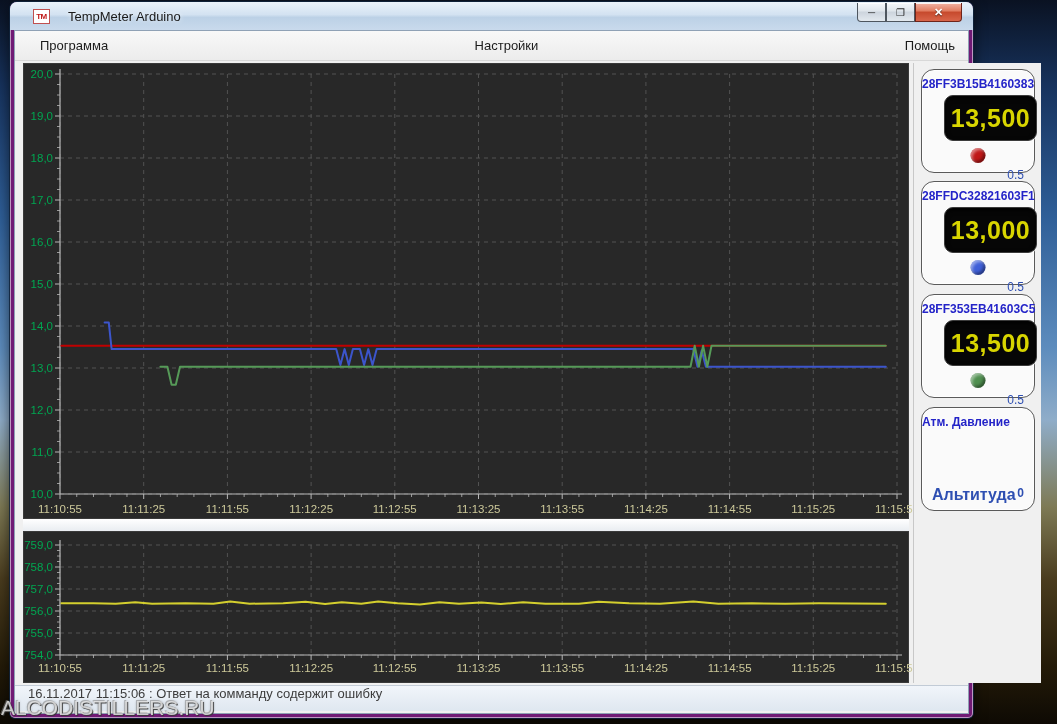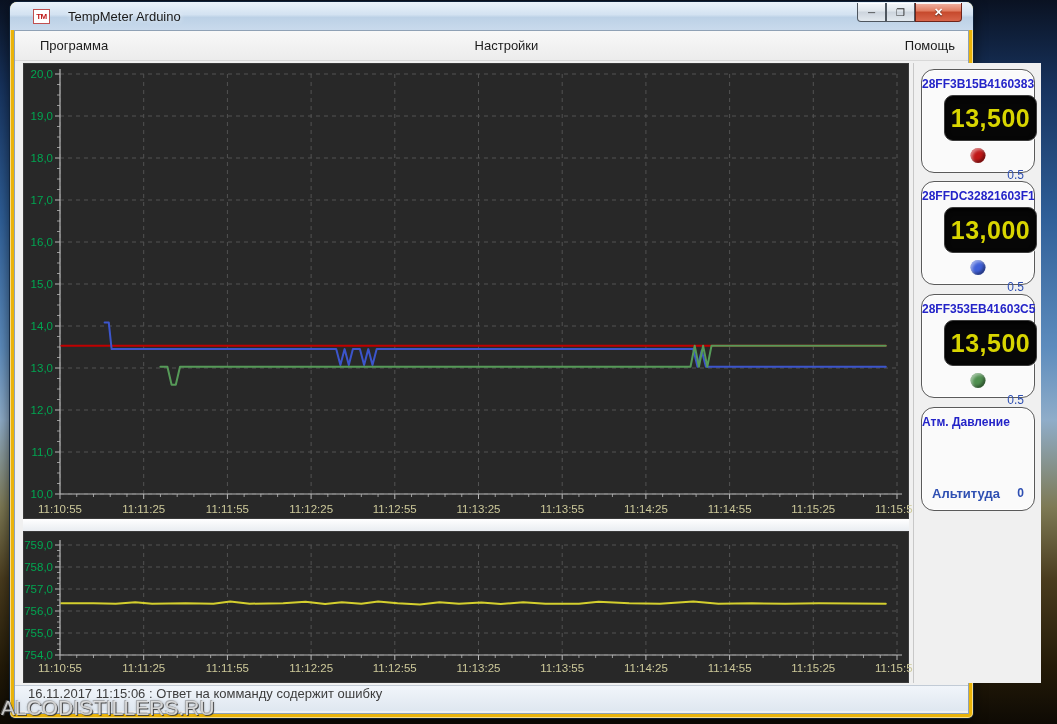--- a/index.html
+++ b/index.html
@@ -6,21 +6,21 @@
   body { font-family:"Liberation Sans", sans-serif; background:#000; }
   .screen { position:relative; width:1057px; height:724px; overflow:hidden; cursor:default; }
 
   
   .desktop-bg { position:absolute; inset:0;
     background:linear-gradient(180deg,#0a1222 0%,#17335e 12%,#2f5f98 30%,#5d8cbd 48%,#8fadc9 58%,#7e7a55 70%,#4a3c1e 80%,#241b08 92%,#0e0a04 100%); }
 
   
   .window { position:absolute; left:10px; top:2px; width:963px; height:716px;
     border-radius:7px 7px 5px 5px;
-    background:#eab308;
+    background:#701a75;
     box-shadow:0 0 0 1px rgba(15,35,60,.85), 0 3px 14px rgba(0,0,0,.65), inset 0 0 0 1px rgba(255,255,255,.55); }
   .titlebar { position:absolute; left:0; top:0; right:0; height:28px; border-radius:7px 7px 0 0;
     background:linear-gradient(180deg,#eaf2fa 0%,#d3e2f1 45%,#bcd1e6 55%,#c9daec 100%);
     display:flex; align-items:center; }
   .app-icon { display:inline-flex; align-items:center; justify-content:center;
     width:17px; height:15px; margin-left:23px; background:#fff; border:1px solid #c05050;
     color:#c01818; font-size:8px; font-weight:bold; letter-spacing:-0.5px; }
   .title-text { margin-left:18px; font-size:13px; color:#191919; text-shadow:0 0 5px rgba(255,255,255,.9); }
 
   .winbtns { position:absolute; top:1px; right:11px; display:flex; }
@@ -60,21 +60,21 @@
   .lcd { position:absolute; left:22px; top:25px; width:93px; height:46px;
     background:#060606; border:1px solid #3c3c3c; border-radius:9px;
     display:flex; align-items:center; justify-content:center;
     box-shadow:inset 0 2px 5px rgba(0,0,0,.9), 0 1px 0 rgba(255,255,255,.8); }
   .lcd span { color:#d8d500; font-size:25px; font-weight:bold; letter-spacing:0.5px; }
   .card-foot { position:absolute; left:10px; right:10px; bottom:8px; height:17px; }
   .dot { position:absolute; left:50%; top:1px; transform:translateX(-50%);
     width:15px; height:15px; border-radius:50%;
     box-shadow:inset 2px 2px 3px rgba(255,255,255,.45), inset -2px -2px 3px rgba(0,0,0,.4); }
   .res { position:absolute; right:0; top:1px; font-size:12px; color:#2e4fb2;margin-top:20px; }
-  .alt-label { position:absolute; left:0; top:1px; font-size:13px; font-weight:bold; color:#2e4fb2; }
+  .alt-label { position:absolute; left:0; top:1px; font-size:16px; font-weight:bold; color:#2e4fb2; }
   .alt-value { position:absolute; right:0; top:1px; font-size:12px; font-weight:bold; color:#2e4fb2; }
 
   .statusbar { position:absolute; left:0; right:0; top:654px; height:26px;
     background:linear-gradient(180deg,#f1f5fa,#dfe7f0); border-top:1px solid #c2cbd6;
     display:flex; align-items:flex-start; }
   .statusbar span { padding-left:13px; font-size:13px; color:#3c3c3c; }
 
   .watermark { position:absolute; left:1px; top:696px; font-size:21px; font-weight:normal;
     color:rgba(228,228,228,.85); letter-spacing:0px;
     text-shadow:1px 1px 0 rgba(55,55,55,.85), -1px -1px 0 rgba(130,130,130,.5), 0 0 3px rgba(0,0,0,.35); }

